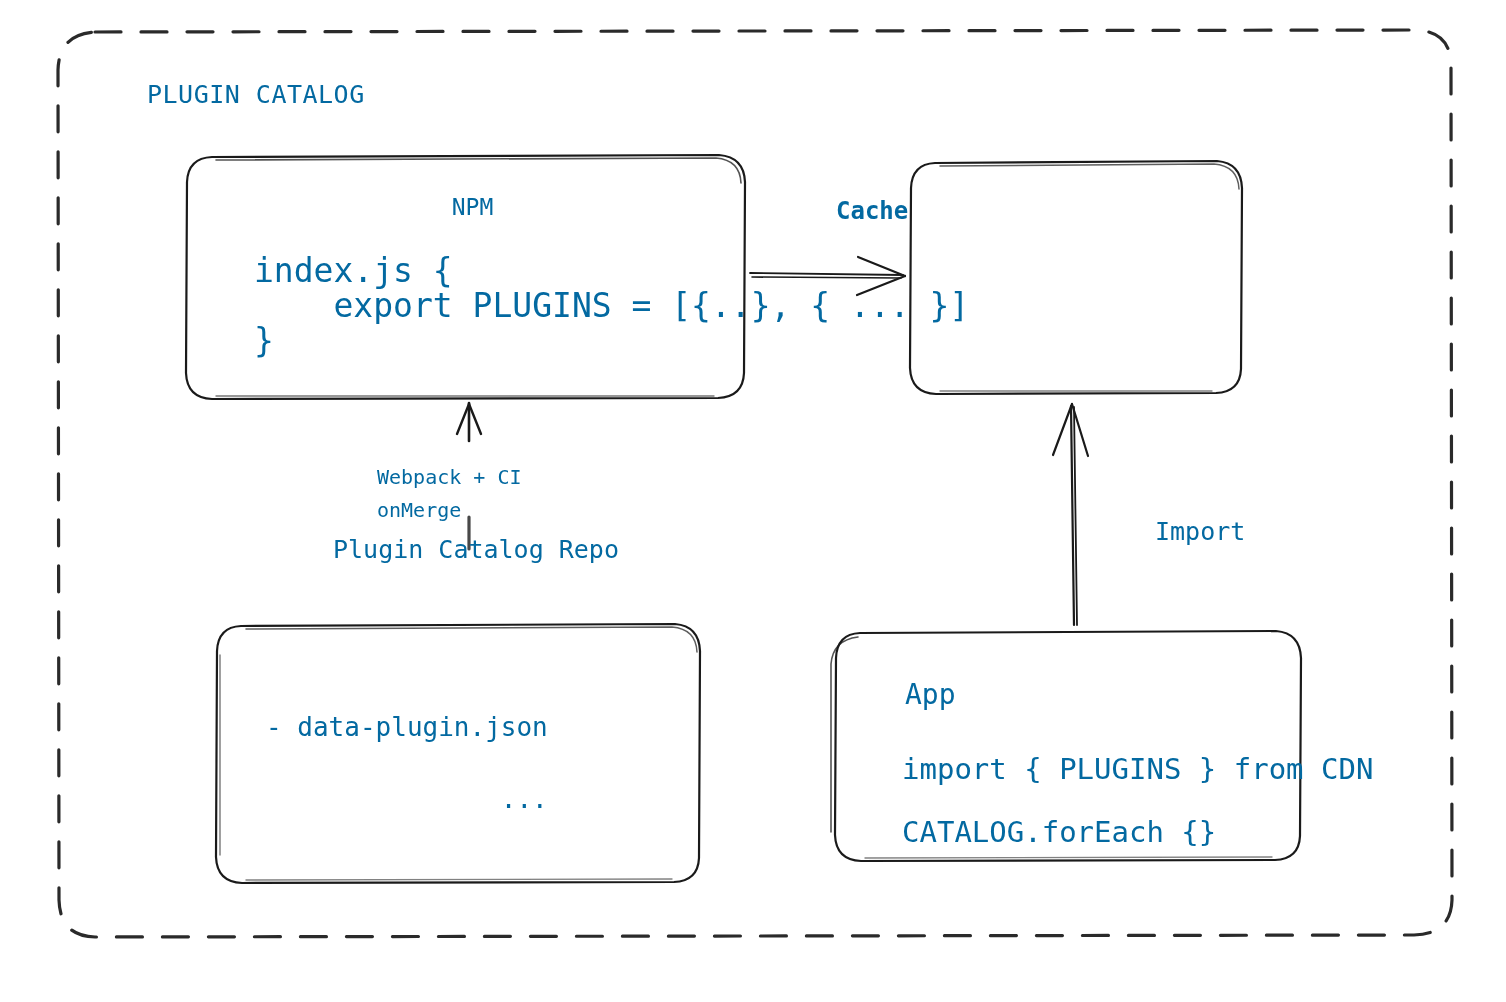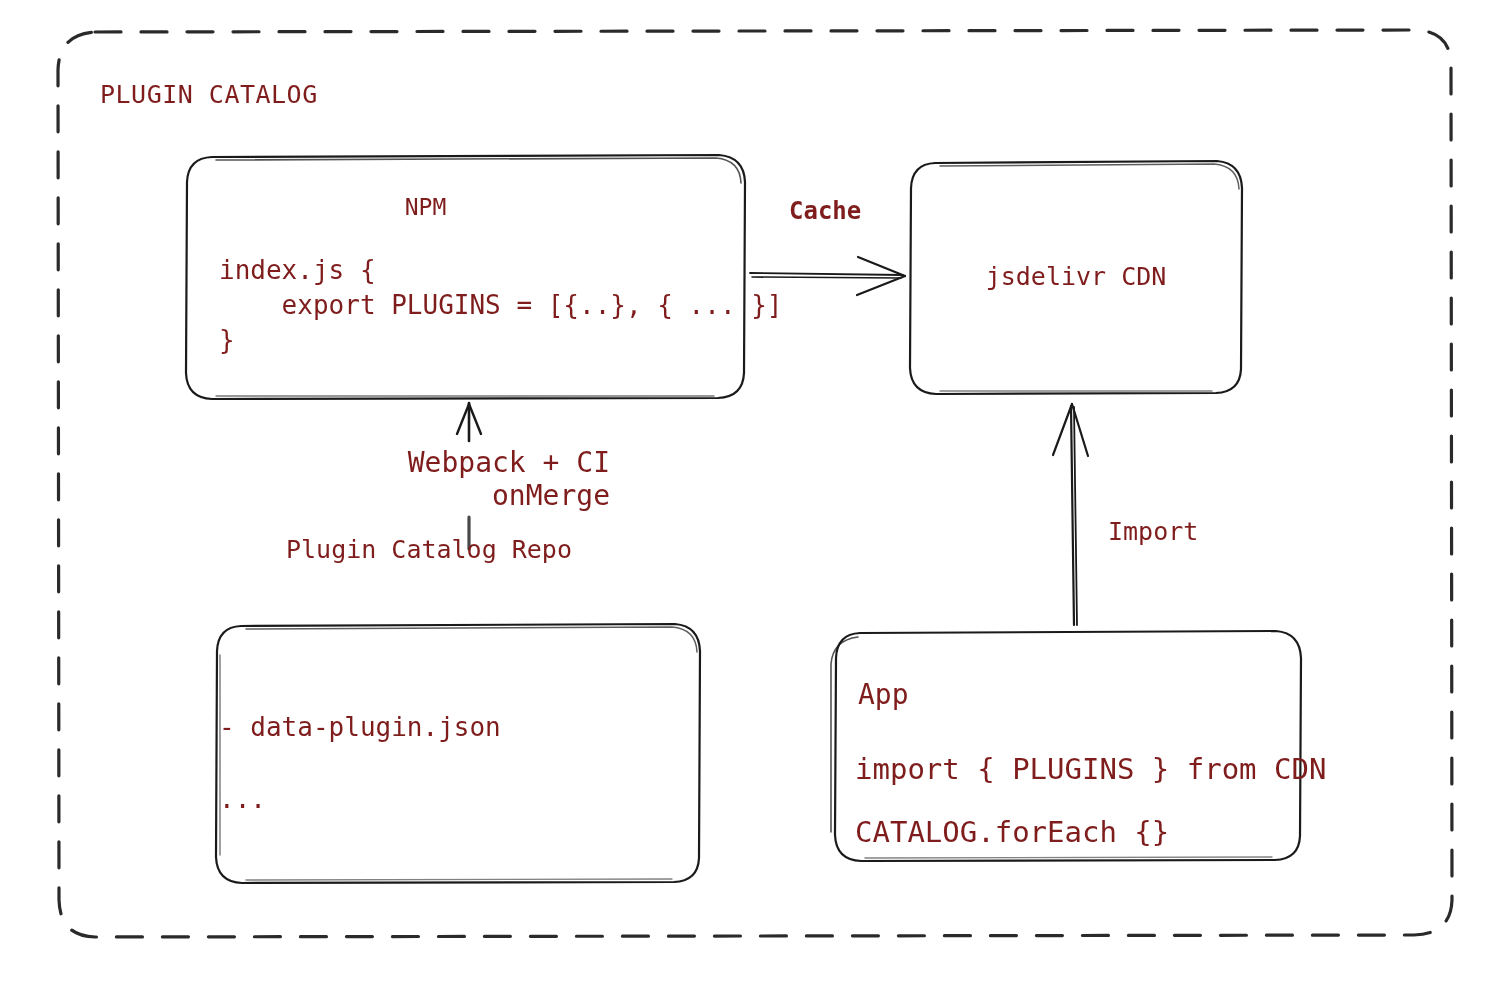--- a/index.html
+++ b/index.html
@@ -24,44 +24,45 @@
     left: 0;
     top: 0;
     width: 1506px;
     height: 1002px;
     pointer-events: none;
   }
   .txt {
     position: absolute;
     white-space: pre;
     font-family: "DejaVu Sans Mono", "Liberation Mono", monospace;
-    color: #7f1d1d;
+    color: #0369a1;
     line-height: 1.0;
+    margin-left: 47px;
   }
 
   
   #catalog-title {
     left: 100px;
     top: 82px;
     font-size: 25px;
     letter-spacing: 0.5px;
   }
 
   
   #npm-title {
     left: 186px;
     top: 196px;
     width: 479px;
     text-align: center;
     font-size: 23px;
   }
   #npm-code {
-    left: 219px;
+    left: 207px;
     top: 253px;
-    font-size: 26px;
+    font-size: 33px;
     line-height: 35px;
   }
 
   
   #cdn-title {
     left: 910px;
     top: 264px;
     width: 332px;
     text-align: center;
     font-size: 25px;
@@ -71,40 +72,41 @@
   #cache-label {
     left: 789px;
     top: 199px;
     font-size: 24px;
     font-weight: bold;
   }
 
   
   #webpack-label {
     left: 330px;
-    top: 446px;
+    top: 461px;
     width: 280px;
-    text-align: right;
-    font-size: 28px;
+    text-align: left;
+    font-size: 20px;
     line-height: 33px;
   }
 
   
   #repo-label {
     left: 286px;
     top: 537px;
     font-size: 25px;
   }
 
   
   #repo-files {
     left: 219px;
     top: 709px;
     font-size: 26px;
     line-height: 36px;
+    text-align: right;
   }
 
   
   #import-label {
     left: 1108px;
     top: 519px;
     font-size: 25px;
   }
 
   
@@ -177,21 +179,20 @@
       <path d="M 1088,456 L 1072,404" fill="none" stroke="#1a1a1a" stroke-width="2.2" stroke-linecap="round"></path>
     </g>
   </svg>
 
   <div class="txt" id="catalog-title">PLUGIN CATALOG</div>
 
   <div class="txt" id="npm-title">NPM</div>
 
   <div class="txt" id="npm-code"><span>index.js {</span><br><span>    export PLUGINS = [{..}, { ... }]</span><br><span>}</span></div>
 
-  <div class="txt" id="cdn-title">jsdelivr CDN</div>
 
   <div class="txt" id="cache-label">Cache</div>
 
   <div class="txt" id="webpack-label"><span>Webpack + CI</span><br><span>onMerge</span></div>
 
   <div class="txt" id="repo-label">Plugin Catalog Repo</div>
 
   <div class="txt" id="repo-files"><span>- data-plugin.json</span><br><br><span>...</span></div>
 
   <div class="txt" id="import-label">Import</div>

